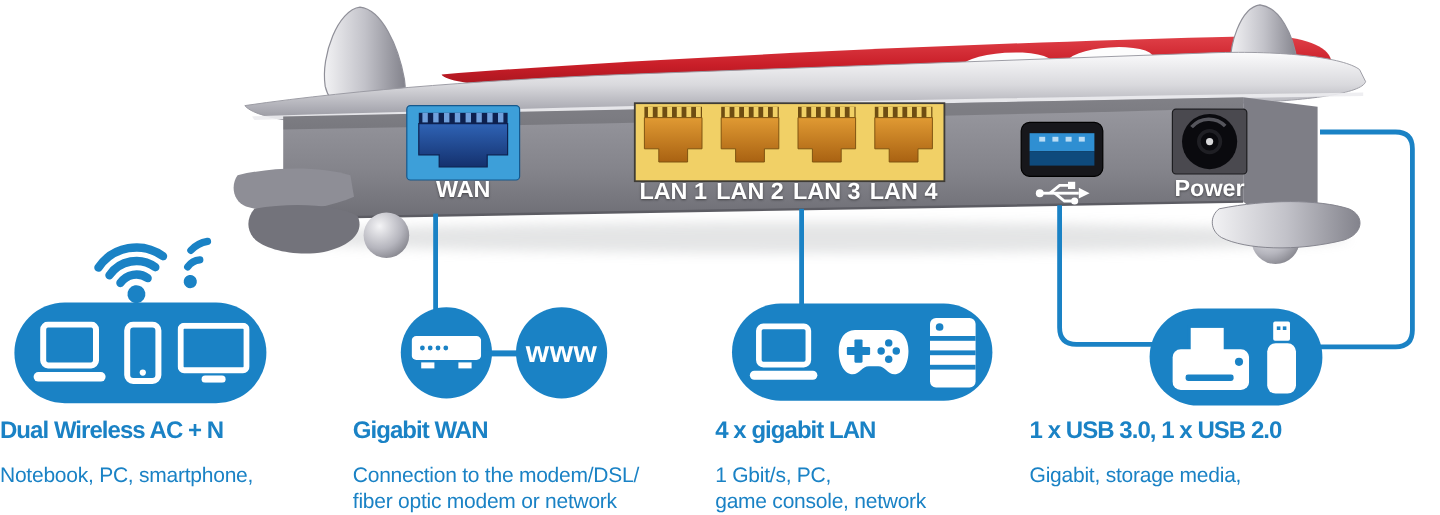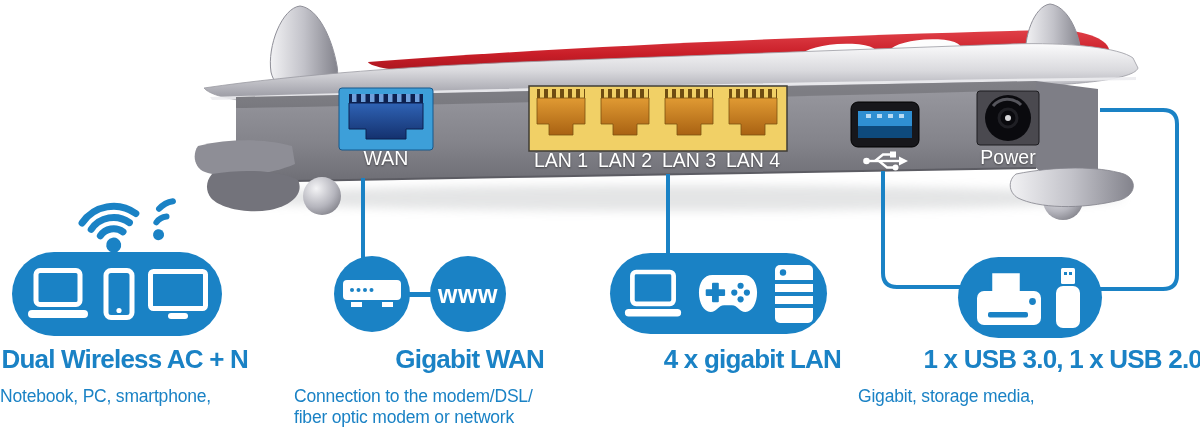--- a/index.html
+++ b/index.html
@@ -17,25 +17,25 @@
   .abs{position:absolute;}
 
   .pill{position:absolute;background:var(--blue);border-radius:70px;
         display:flex;align-items:center;justify-content:center;}
   .circle{position:absolute;width:76px;height:76px;border-radius:50%;
         background:var(--blue);display:flex;align-items:center;justify-content:center;}
   .linkbar{position:absolute;background:var(--blue);height:5px;}
   .www{color:#fff;font-weight:bold;font-size:25px;letter-spacing:.5px;}
 
   .title{position:absolute;top:344px;color:var(--blue);font-weight:bold;
-         font-size:26px;line-height:30px;text-align:right;letter-spacing:-0.8px;white-space:nowrap;}
+         font-size:20px;line-height:30px;text-align:left;letter-spacing:-0.8px;white-space:nowrap;}
   .sub{position:absolute;top:386px;color:var(--blue);font-size:17.5px;
        line-height:20.5px;text-align:left;letter-spacing:-0.2px;}
 
-  .plabel{position:absolute;color:#fff;font-weight:normal;font-size:19.5px;
+  .plabel{position:absolute;color:#fff;font-weight:bold;font-size:19.5px;
           text-align:center;text-shadow:0 1px 2px rgba(0,0,0,.45);white-space:nowrap;}
 </style>
 </head>
 <body>
 
 <div class="scene">
 
   <svg class="layer" width="1200" height="429" viewBox="0 0 1200 429">
     <defs>
       <linearGradient id="gSlab" x1="0" y1="0" x2="0" y2="1">
@@ -286,20 +286,24 @@
     <svg width="42" height="62" viewBox="0 0 42 62">
       <rect x="2" y="2" width="38" height="58" rx="5" class="wf"></rect>
       <circle cx="10" cy="9.5" r="3.2" class="b"></circle>
       <rect x="2" y="17" width="38" height="4" class="b"></rect>
       <rect x="2" y="29" width="38" height="4" class="b"></rect>
       <rect x="2" y="41" width="38" height="4" class="b"></rect>
     </svg>
   </div>
 
   <div class="title" style="left:596px;width:245px">4 x gigabit LAN</div>
+  <div class="sub" style="left:596px;width:245px">
+    <span>1 Gbit/s, PC,</span><br>
+    <span>game console, network</span>
+  </div>
 
   <div class="pill" style="left:958px;top:257px;width:144px;height:81px;gap:12px">
     <svg width="64" height="54" viewBox="0 0 64 54">
       <rect x="14" y="1" width="30" height="23" class="wf" stroke="#1a82c5" stroke-width="2.5"></rect>
       <rect x="0" y="20" width="64" height="34" rx="7" class="wf"></rect>
       <rect x="11" y="41" width="40" height="5.5" rx="2" class="b"></rect>
       <circle cx="55.5" cy="30.5" r="3.4" class="b"></circle>
     </svg>
     <svg width="30" height="62" viewBox="0 0 30 62">
       <rect x="8" y="1" width="14" height="16" rx="1.5" class="wf"></rect>

